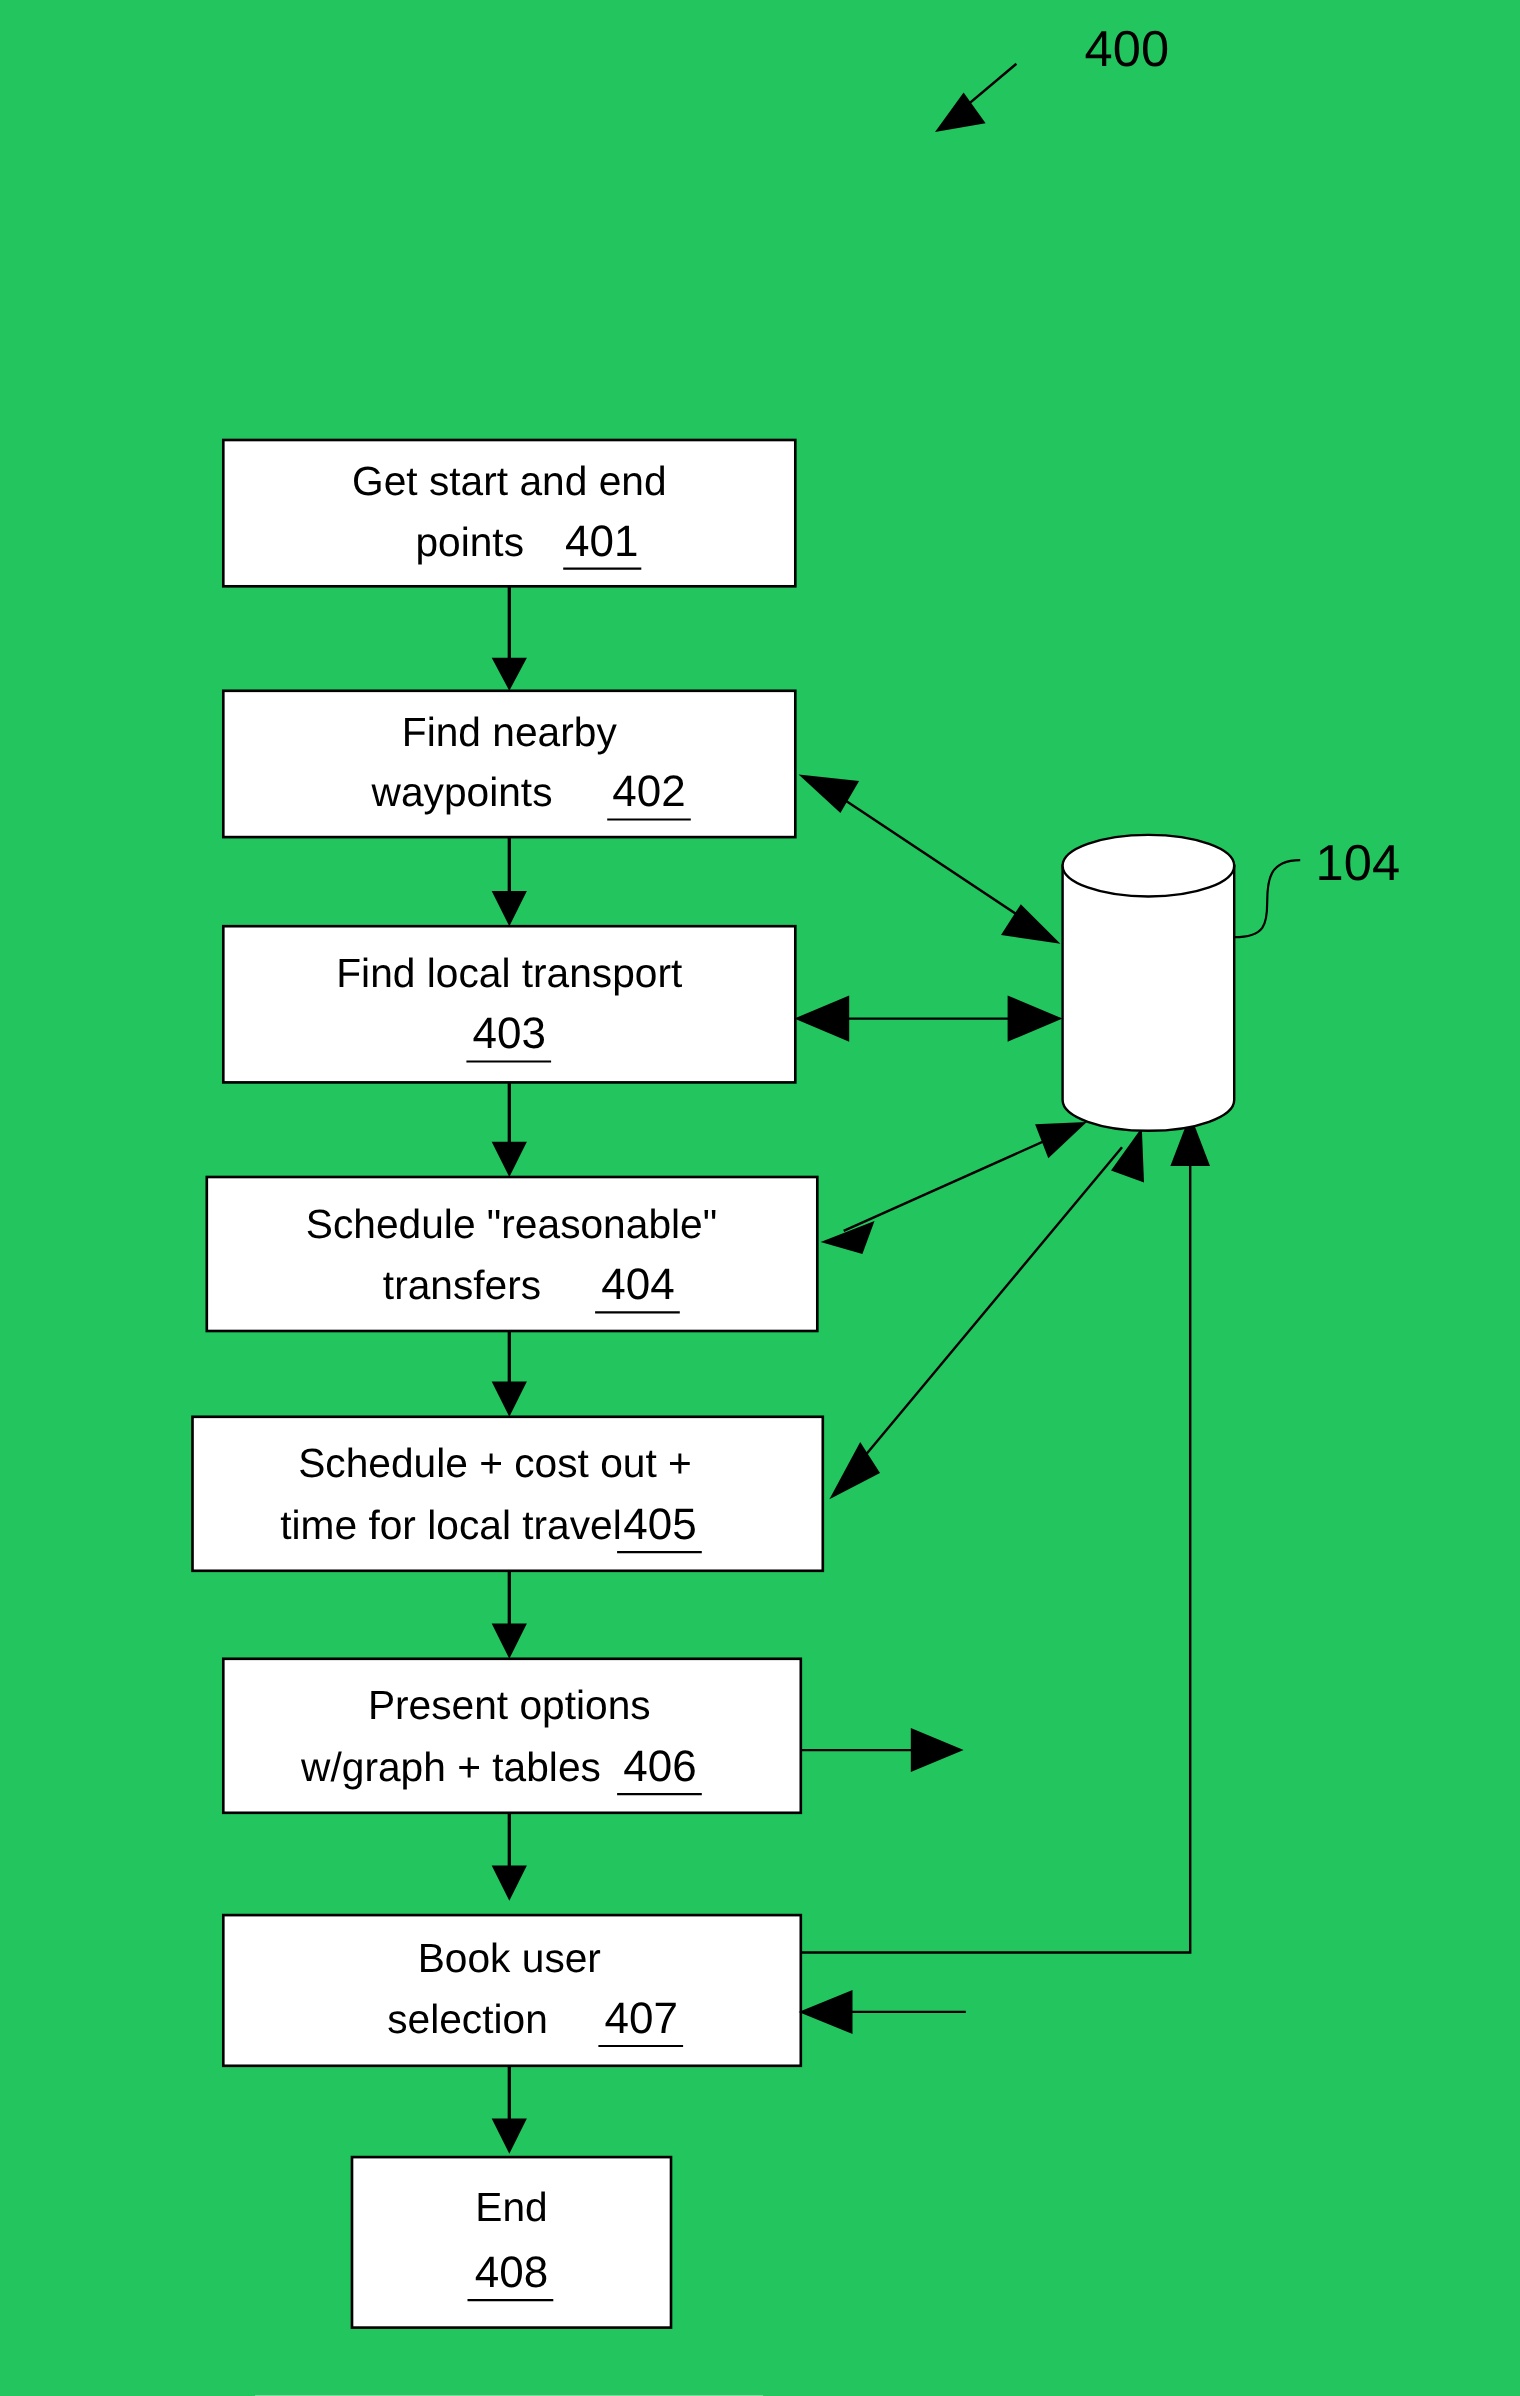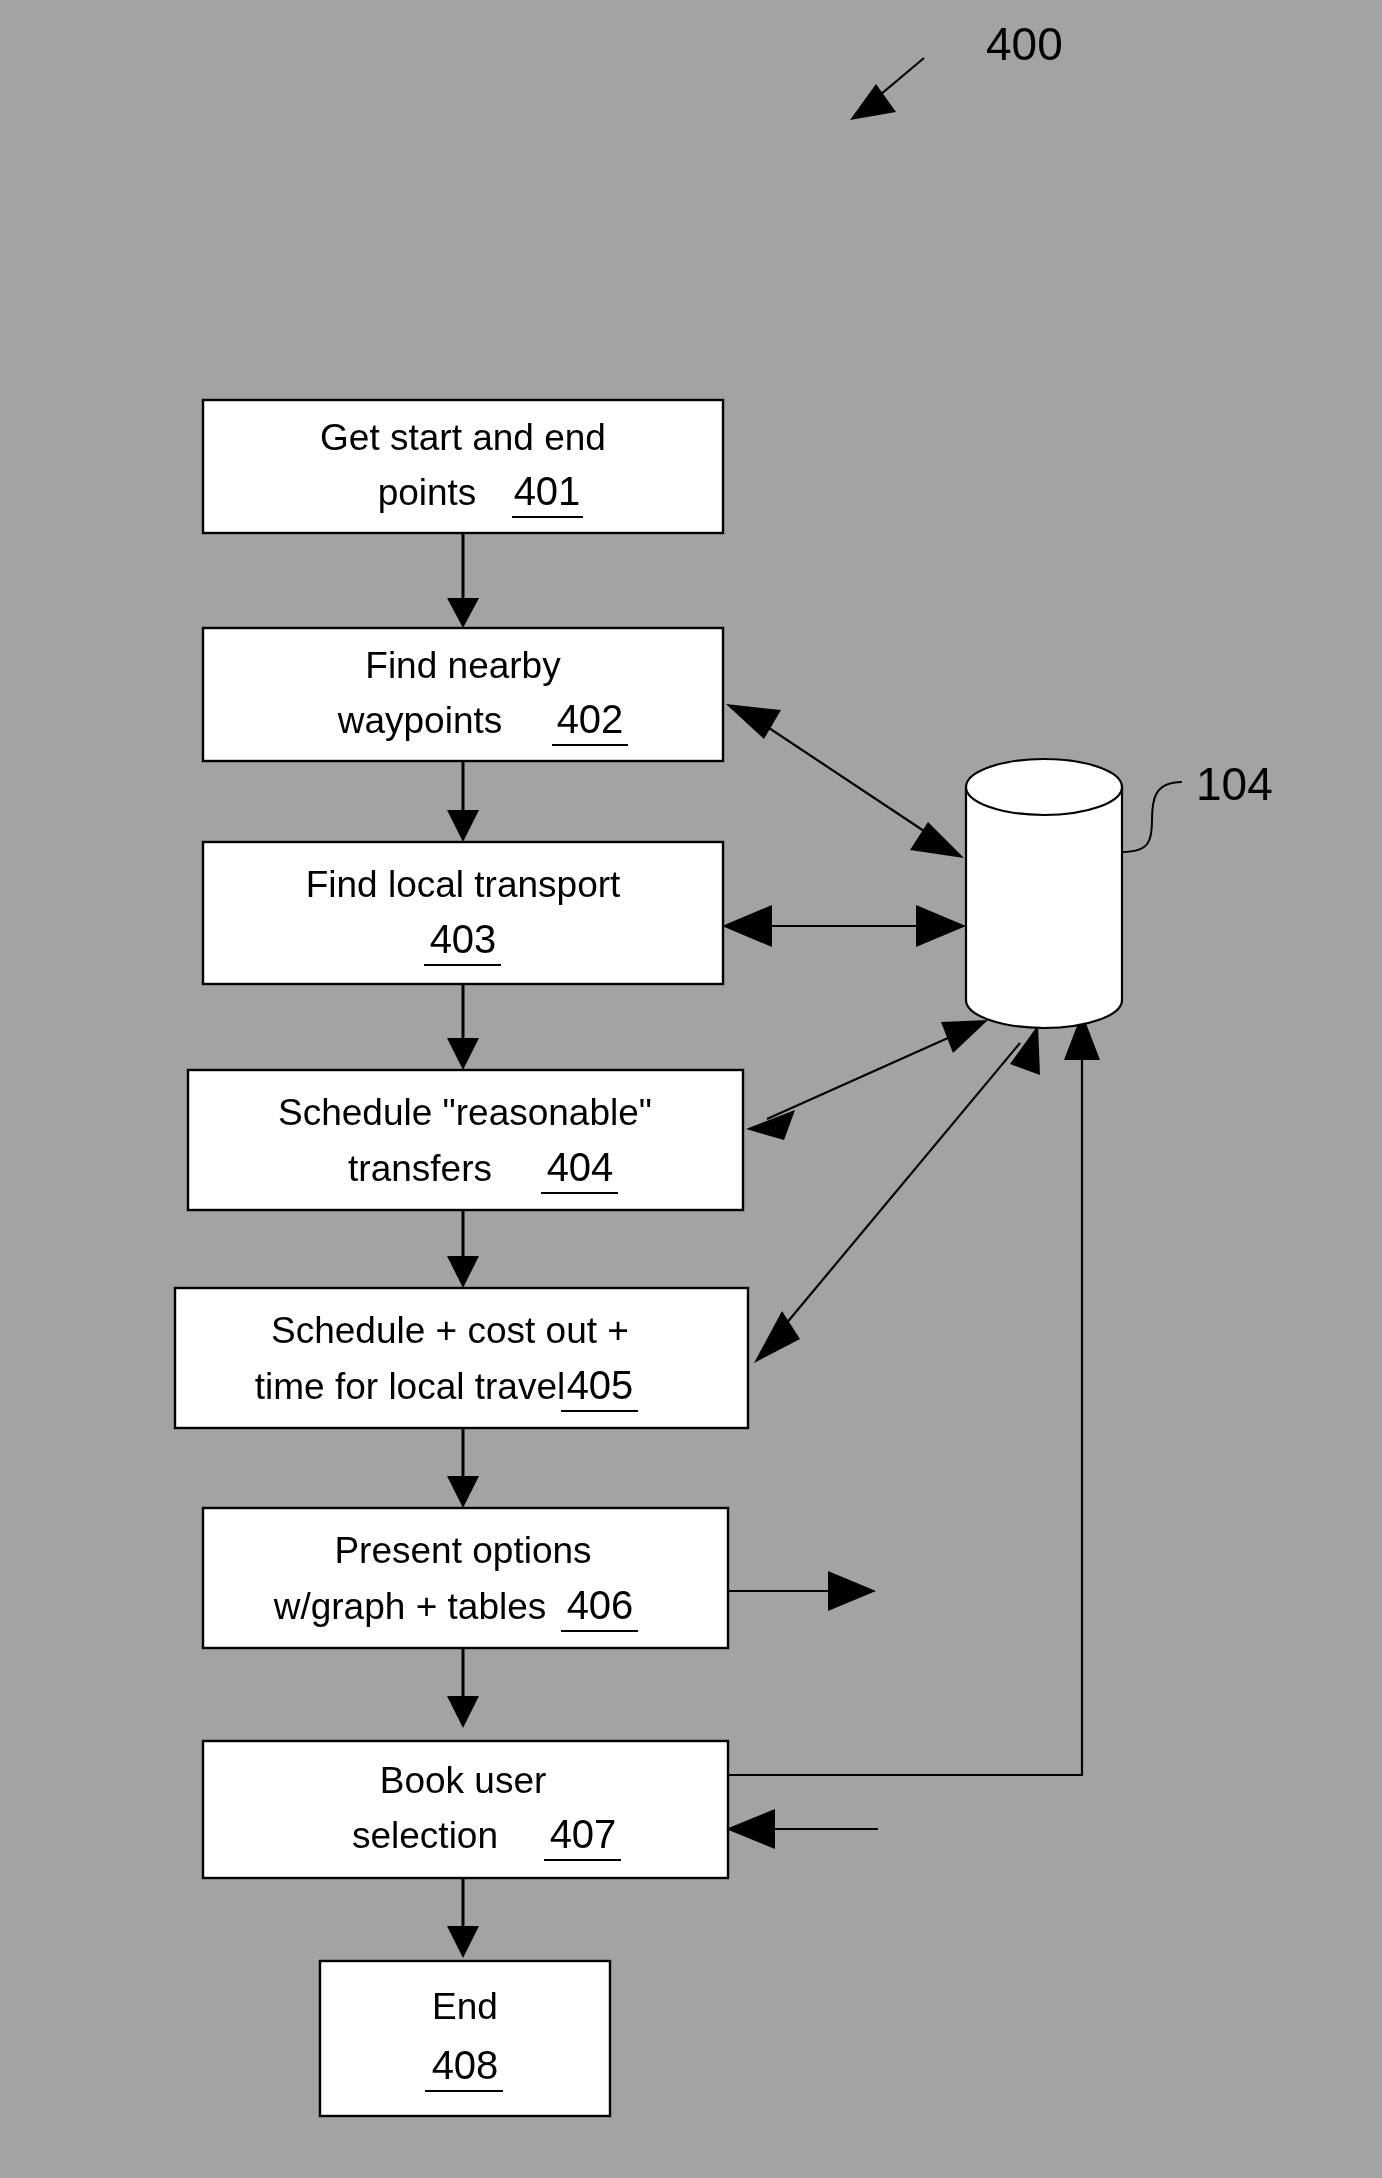--- a/index.html
+++ b/index.html
@@ -10,21 +10,21 @@
   body {
     width: 1382px;
     height: 2178px;
     font-family: "Liberation Sans", sans-serif;
     overflow: hidden;
   }
   #diagram-root {
     position: relative;
     width: 1382px;
     height: 2178px;
-    background: #a3a3a3;
+    background: #22c55e;
   }
   svg#flowchart {
     display: block;
     width: 1382px;
     height: 2178px;
   }
   .box-rect {
     fill: #ffffff;
     stroke: #000000;
     stroke-width: 2.4;

